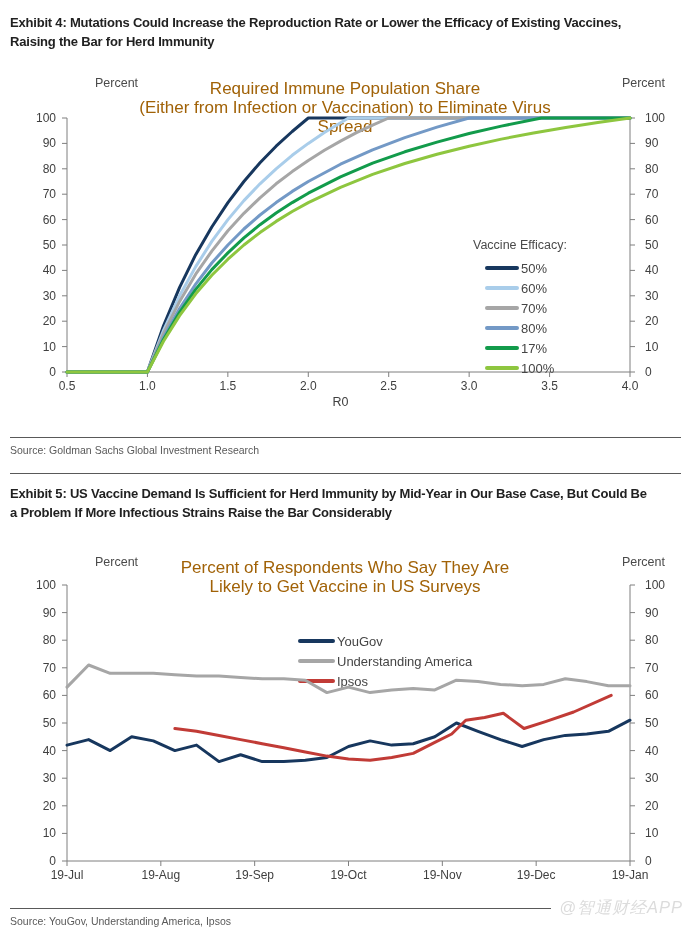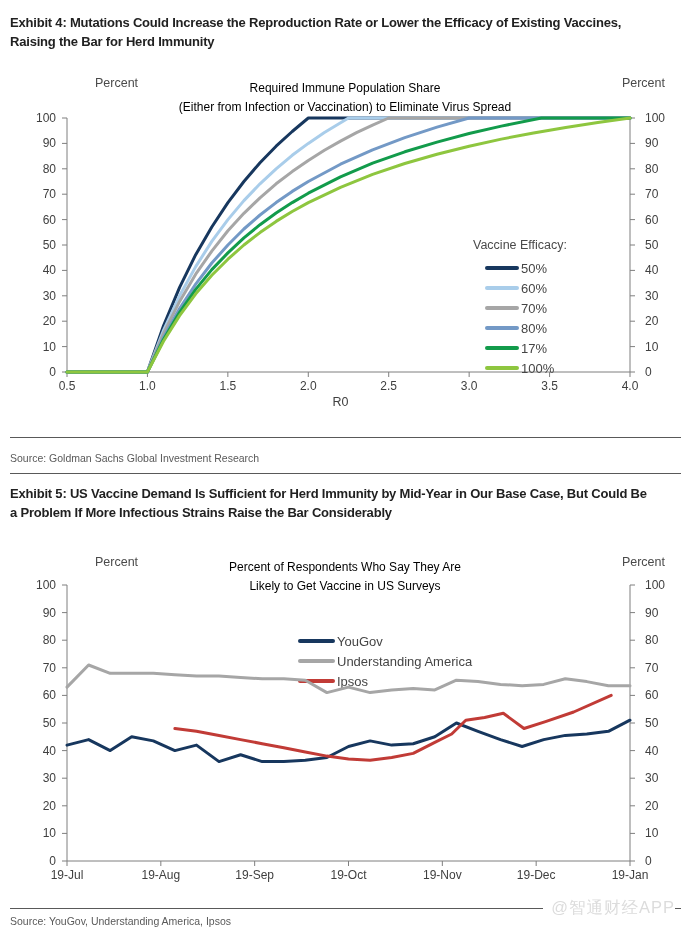--- a/index.html
+++ b/index.html
@@ -1,19 +1,19 @@
 <!DOCTYPE html>
 <html><head>
 <meta charset="utf-8">
 <style>
   html,body{margin:0;padding:0;background:#ffffff;}
   body{font-family:"Liberation Sans", sans-serif; width:691px; height:936px; position:relative; overflow:hidden;}
   .abs{position:absolute;}
   .ex-title{font-weight:bold; font-size:13px; line-height:18.5px; color:#212121; letter-spacing:-0.2px;}
-  .chart-title{font-size:12px; line-height:19px; color:#000000; text-align:center;}
+  .chart-title{font-size:17px; line-height:19px; color:#a16207; text-align:center;}
   .percent-lbl{font-size:12.5px; color:#4a4a4a;margin-left:40px;}
   .src{font-size:10.5px; color:#595959;}
   .hr{height:0; border-top:1px solid #595959;}
   .legend{font-size:12.5px; color:#4a4a4a;margin-top:40px;}
   .legend .lt{margin-bottom:6px;}
   .lrow{display:flex; align-items:center; height:20px;}
   .sw{display:inline-block; width:34px; height:4px; border-radius:2px; margin-right:2px; flex:0 0 auto;}
   .ll{font-size:13px; color:#454545; white-space:nowrap;}
   .legend1 .lrow{margin-left:12px;align-items:center;}
   .watermark{font-size:16.5px; color:#dcdcdc; background:#ffffff; padding-left:8px; letter-spacing:1px;}
@@ -130,21 +130,21 @@
       <span class="sw" style="background-color: rgb(18, 155, 75);"></span>
       <span class="ll">17%</span>
     </div>
   <div class="lrow">
       <span class="sw" style="background-color: rgb(142, 198, 63);"></span>
       <span class="ll">100%</span>
     </div>
 </div>
 
 <div class="abs hr" style="left:10px; top:437px; width:671px;"></div>
-<div class="abs src" style="left:10px; top:444px;margin-top:8px;">Source: Goldman Sachs Global Investment Research</div>
+<div class="abs src" style="left:10px; top:444px;">Source: Goldman Sachs Global Investment Research</div>
 <div class="abs hr" style="left:10px; top:473px; width:671px;"></div>
 
 <div class="abs ex-title" style="left:10px; top:485px; width:676px;">
   <div>Exhibit 5: US Vaccine Demand Is Sufficient for Herd Immunity by Mid-Year in Our Base Case, But Could Be</div>
   <div>a Problem If More Infectious Strains Raise the Bar Considerably</div>
 </div>
 
 <div class="abs percent-lbl" style="left:55px; top:555px;">Percent</div>
 <div class="abs percent-lbl" style="right:26px; top:555px;">Percent</div>
 
@@ -229,14 +229,14 @@
     <line x1="536.1666666666667" y1="313" x2="536.1666666666667" y2="318" stroke="#7f7f7f" stroke-width="1"></line>
     <text x="536.1666666666667" y="331" text-anchor="middle" font-size="12" fill="#404040">19-Dec</text>
     <line x1="630" y1="313" x2="630" y2="318" stroke="#7f7f7f" stroke-width="1"></line>
     <text x="630" y="331" text-anchor="middle" font-size="12" fill="#404040">19-Jan</text>
     <polyline points="67.0,197.1 88.6,191.6 110.2,202.6 131.7,188.8 153.3,192.9 174.9,202.6 196.5,197.1 219.0,213.6 240.6,206.7 262.2,213.6 283.8,213.6 305.3,212.3 326.9,209.5 348.5,198.5 370.1,192.9 391.7,197.1 413.2,195.7 434.8,188.8 456.4,175.0 478.0,183.3 500.5,191.6 522.1,198.5 543.7,191.6 565.3,187.4 586.8,186.0 608.4,183.3 630.0,172.2" fill="none" stroke="#17375E" stroke-width="3" stroke-linejoin="round" stroke-linecap="round"></polyline>
     <polyline points="67.0,139.1 88.6,117.0 110.2,125.3 131.7,125.3 153.3,125.3 174.9,126.7 196.5,128.1 219.0,128.1 240.6,129.5 262.2,130.8 283.8,130.8 305.3,132.2 326.9,144.6 348.5,139.1 370.1,144.6 391.7,141.9 413.2,140.5 434.8,141.9 456.4,132.2 478.0,133.6 500.5,136.4 522.1,137.7 543.7,136.4 565.3,130.8 586.8,133.6 608.4,137.7 630.0,137.7" fill="none" stroke="#A6A6A6" stroke-width="3" stroke-linejoin="round" stroke-linecap="round"></polyline>
     <polyline points="174.9,180.5 196.5,183.3 219.0,187.4 240.6,191.6 262.2,195.7 283.8,199.8 305.3,204.0 326.9,208.1 348.5,210.9 370.1,212.3 391.7,209.5 413.2,205.4 434.8,194.3 451.7,186.0 465.8,172.2 484.6,169.5 503.3,165.3 524.0,180.5 545.5,173.6 573.7,164.0 611.2,147.4" fill="none" stroke="#C13B36" stroke-width="3" stroke-linejoin="round" stroke-linecap="round"></polyline>
   </svg>
 
 <div class="abs hr" style="left:10px; top:908px; width:671px;"></div>
-<div class="abs watermark" style="right:16px; top:897px;">@智通财经APP</div>
+<div class="abs watermark" style="right:8px; top:897px;font-style:italic;">@智通财经APP</div>
 <div class="abs src" style="left:10px; top:915px;">Source: YouGov, Understanding America, Ipsos</div>
 
 </body></html>

